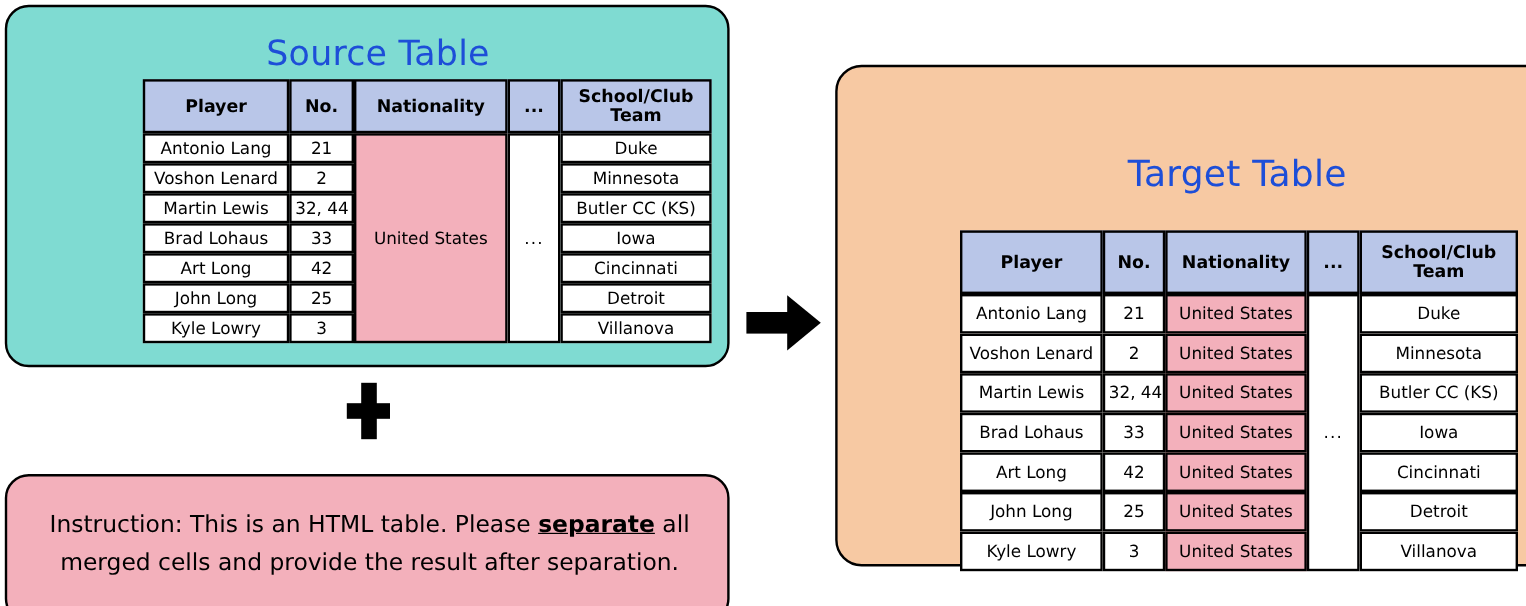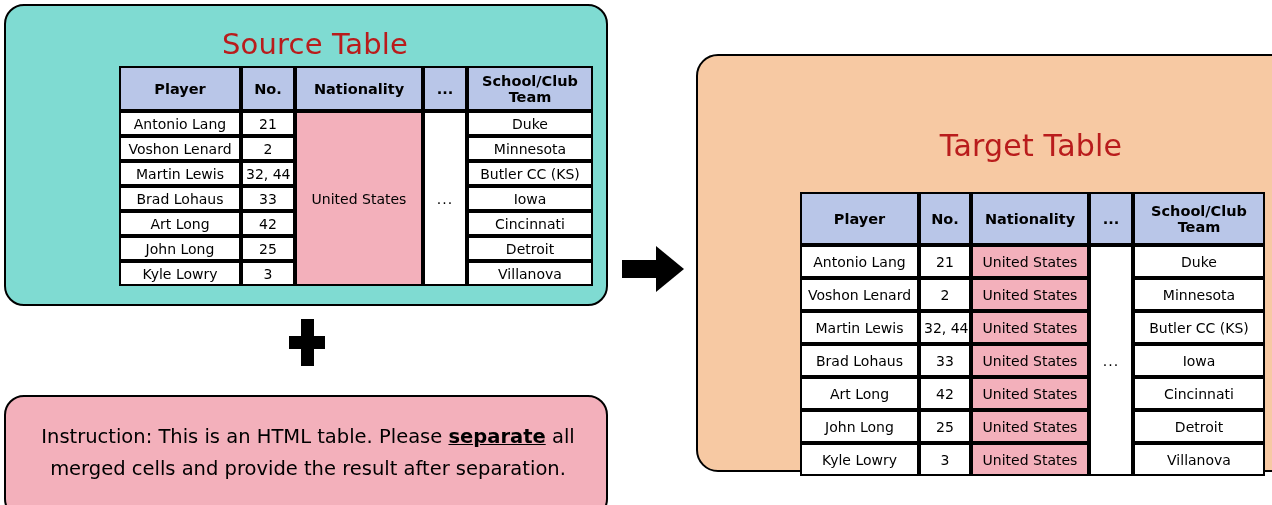--- a/index.html
+++ b/index.html
@@ -46,21 +46,21 @@
     background: #F7C9A3;
     border-radius: 22px;
   }
 
   
   .panel-title {
     position: absolute;
     left: 0;
     right: 0;
     text-align: center;
-    color: #b91c1c;
+    color: #1d4ed8;
     font-weight: 400;
     letter-spacing: 0.2px;
     margin-left: 18px;
   }
   #source-title {
     top: 21px;
     font-size: 29px;
   }
   #target-title {
     top: 72px;

